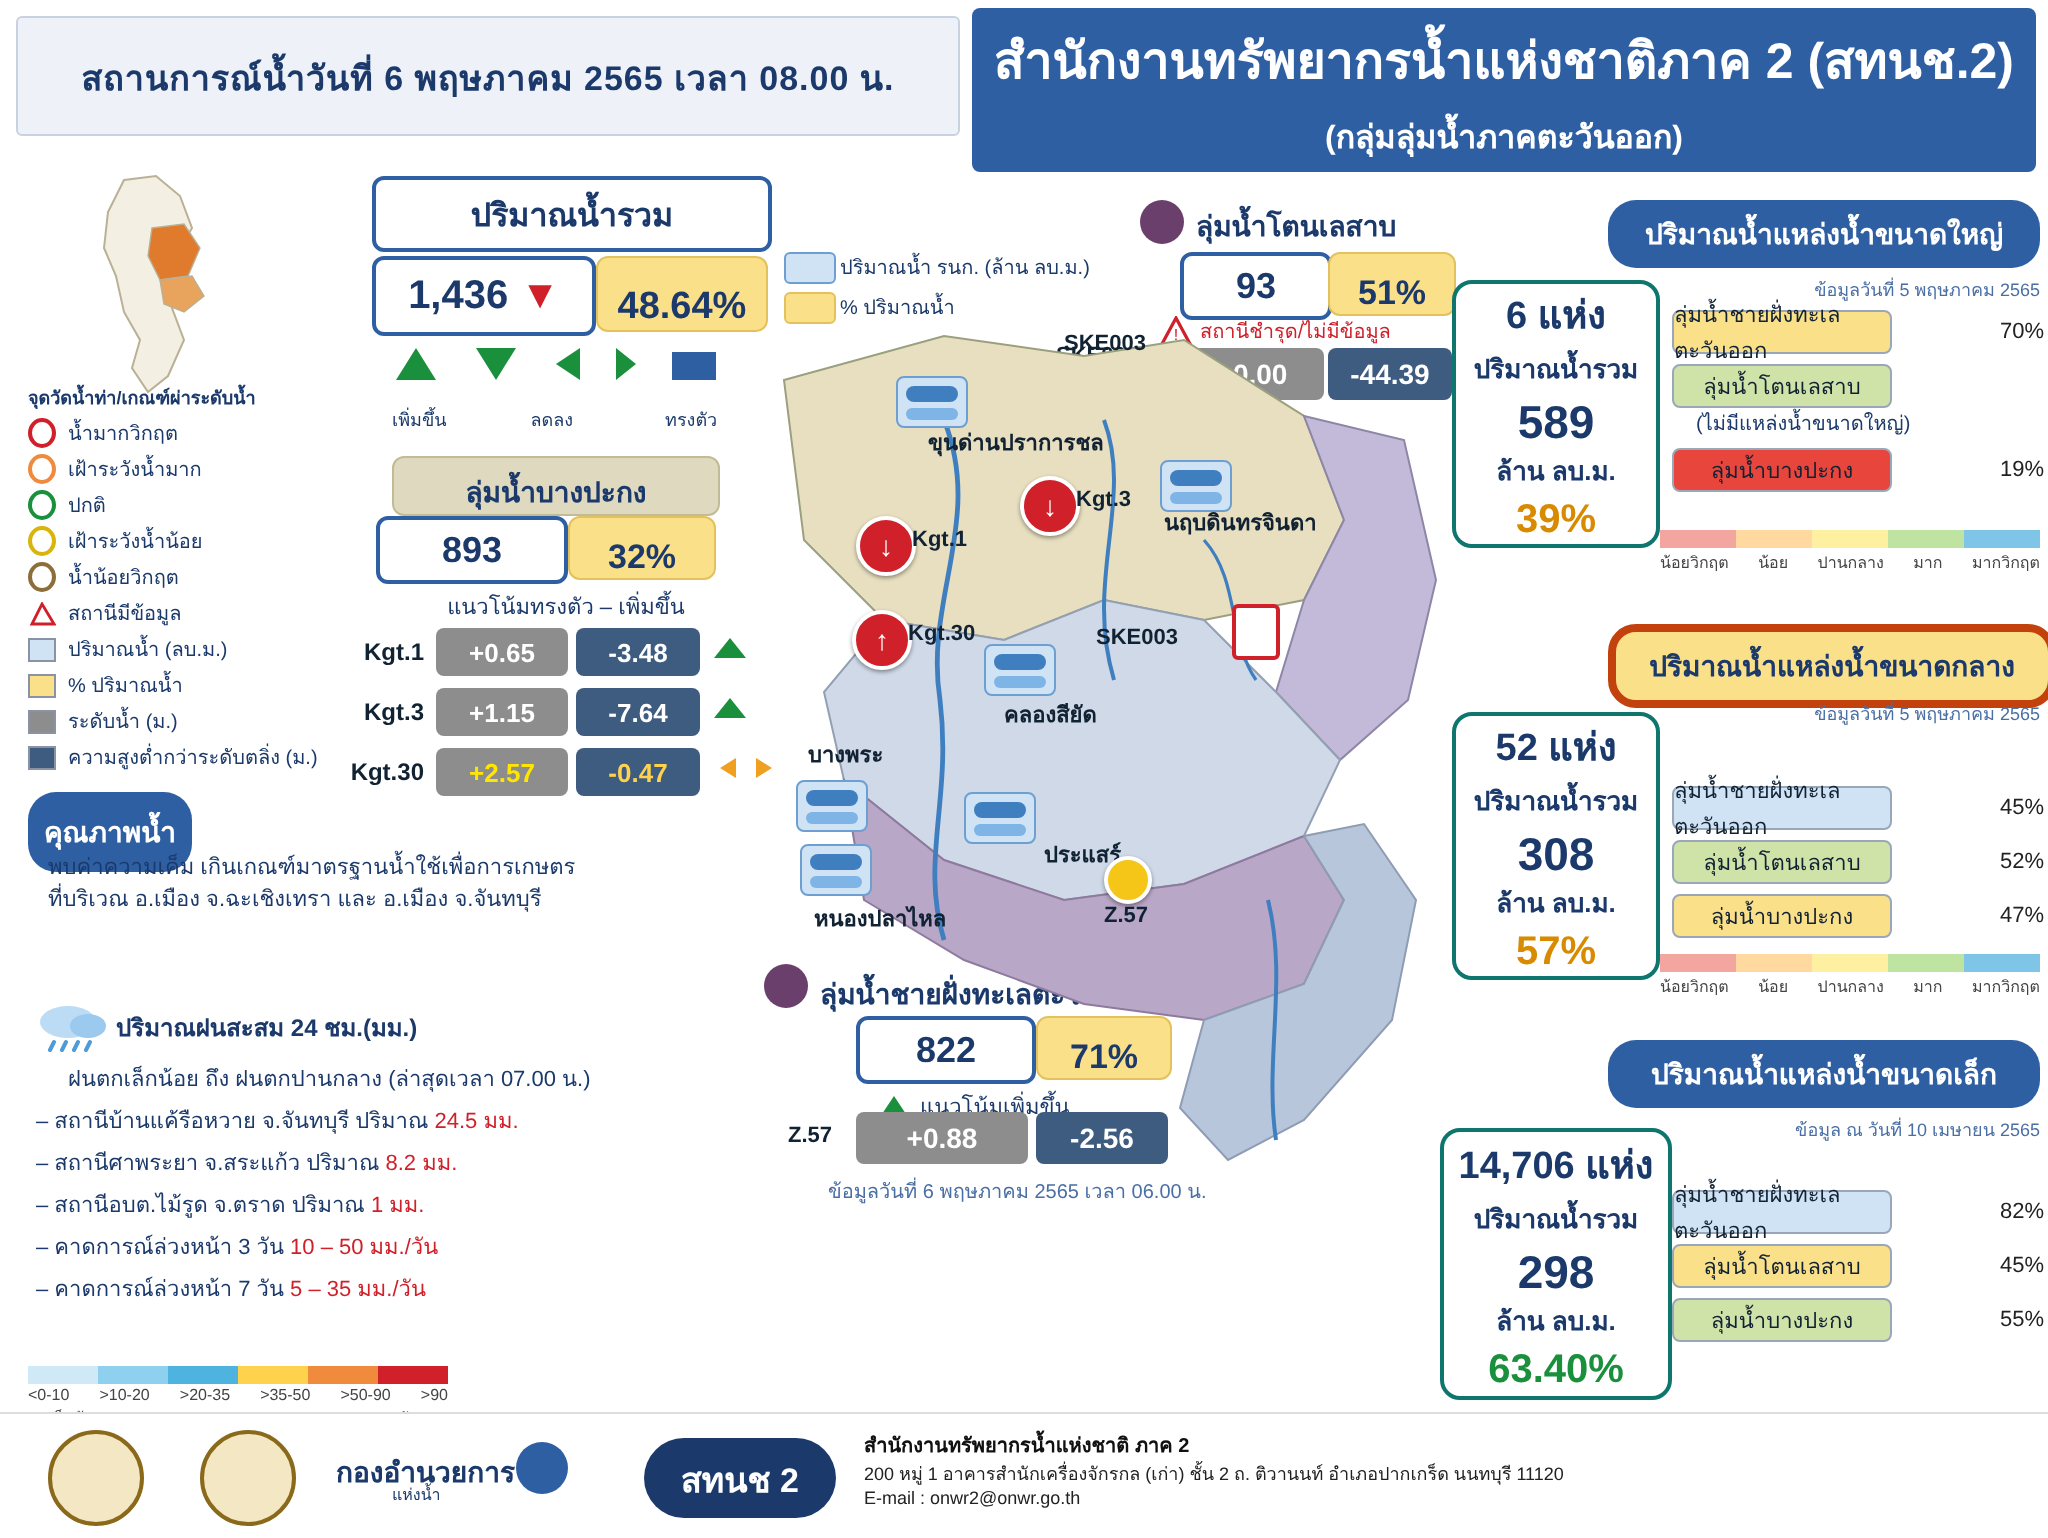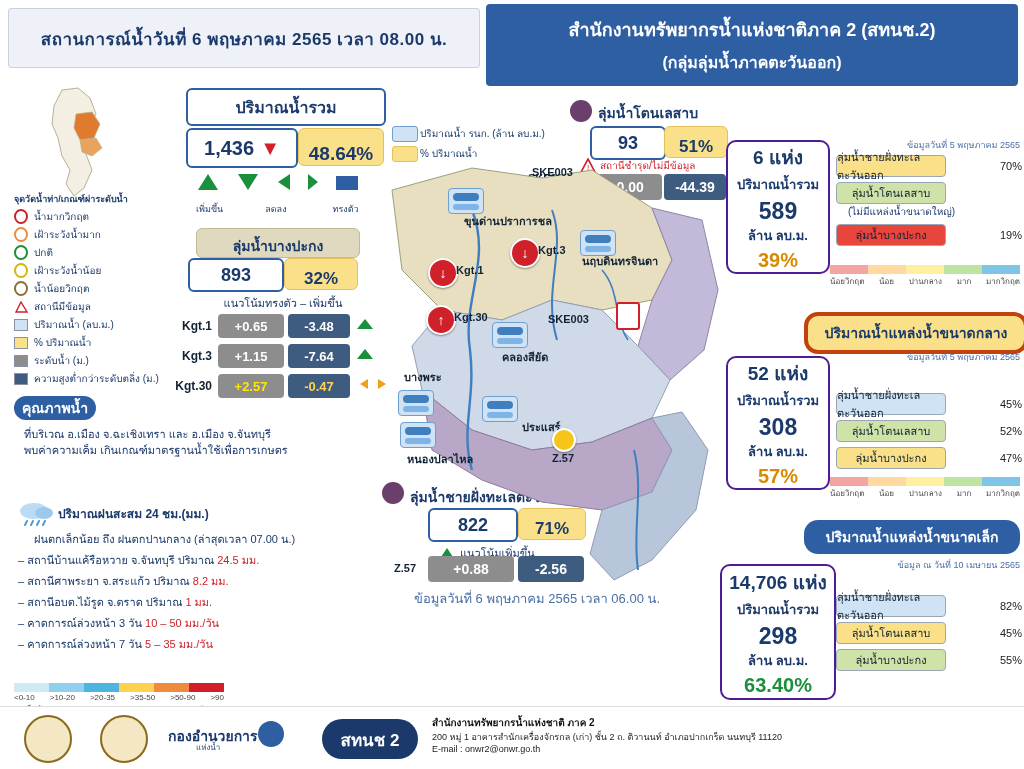--- a/index.html
+++ b/index.html
@@ -15,21 +15,21 @@
     position:absolute;left:8px;top:8px;width:470px;height:58px;
     background:#eef2f8;border:1px solid #c8d2e0;border-radius:3px;
     display:flex;align-items:center;justify-content:center;
   }
   .hdr-left span{color:#1b3a6b;font-size:17px;font-weight:bold;letter-spacing:.5px;}
   .hdr-right{
     position:absolute;left:486px;top:4px;width:532px;height:82px;
     background:#2e5fa3;border-radius:4px;color:#fff;text-align:center;
     display:flex;flex-direction:column;align-items:center;justify-content:center;
   }
-  .hdr-right .l1{font-size:18px;font-weight:bold;}
+  .hdr-right .l1{font-size:25px;font-weight:bold;}
   .hdr-right .l2{font-size:16px;font-weight:bold;margin-top:6px;}
 
   
   .panel-title{
     background:#2e5fa3;color:#fff;border-radius:14px;
     display:flex;align-items:center;justify-content:center;
     font-size:14px;font-weight:bold;text-align:center;
   }
   .yellow-title{
     background:#fbe08a;color:#1b3a6b;border-radius:14px;
@@ -48,21 +48,21 @@
   }
   .grey-box{
     background:#8d8d8d;color:#fff;border-radius:4px;
     display:flex;align-items:center;justify-content:center;font-weight:bold;
   }
   .dark-box{
     background:#3e5b80;color:#fff;border-radius:4px;
     display:flex;align-items:center;justify-content:center;font-weight:bold;
   }
   .stat-card{
-    background:#fff;border:2px solid #4c1d95;border-radius:10px;
+    background:#fff;border:2px solid #0f766e;border-radius:10px;
     display:flex;flex-direction:column;align-items:center;justify-content:center;
     color:#1b3a6b;font-weight:bold;text-align:center;
   }
   .stat-card .n{font-size:19px;}
   .stat-card .t{font-size:13px;margin-top:2px;}
   .stat-card .big{font-size:23px;margin-top:3px;}
   .stat-card .u{font-size:13px;}
   .stat-card .p{font-size:20px;color:#d88a00;margin-top:3px;}
   .stat-card .pg{font-size:20px;color:#1a8f3c;margin-top:3px;}
   .side-note{font-size:9px;color:#4a6fa5;text-align:right;}
@@ -202,26 +202,26 @@
         </div>
         <div class="leg-item">
           <span class="leg-sym">
             <span style="width: 14px; height: 10px; border: 1px solid rgb(138, 147, 163); background: rgb(62, 91, 128);"></span>
           </span>
           <span>ความสูงต่ำกว่าระดับตลิ่ง (ม.)</span>
         </div>
       </div>
   </div>
 
-  <div class="panel-title" style="position:absolute;left:14px;top:396px;width:82px;height:24px;">
+  <div class="panel-title" style="position:absolute;left:14px;top:396px;width:82px;height:40px;">
     <span>คุณภาพน้ำ</span>
   </div>
   <div style="position:absolute;left:24px;top:426px;width:300px;font-size:11px;color:#1b3a6b;line-height:16px;">
+    <div>พบค่าความเค็ม เกินเกณฑ์มาตรฐานน้ำใช้เพื่อการเกษตร</div>
     <div>ที่บริเวณ อ.เมือง จ.ฉะเชิงเทรา และ อ.เมือง จ.จันทบุรี</div>
-    <div>พบค่าความเค็ม เกินเกณฑ์มาตรฐานน้ำใช้เพื่อการเกษตร</div>
   </div>
 
   <div style="position:absolute;left:14px;top:500px;width:44px;height:26px;">
     <svg viewBox="0 0 44 26" width="44" height="26">
       <ellipse cx="20" cy="11" rx="14" ry="8" fill="#bcdcf5"></ellipse>
       <ellipse cx="30" cy="13" rx="9" ry="6" fill="#9cc9ee"></ellipse>
       <path d="M13 21 l-2 4 M19 21 l-2 4 M25 21 l-2 4 M31 21 l-2 4" stroke="#4f9bd8" stroke-width="2" stroke-linecap="round"></path>
     </svg>
   </div>
   <div style="position:absolute;left:58px;top:504px;font-size:12px;font-weight:bold;color:#1b3a6b;">ปริมาณฝนสะสม 24 ชม.(มม.)</div>
@@ -364,21 +364,21 @@
         <polygon points="9,2 17,14 1,14" fill="#1a8f3c"></polygon>
       </svg>
   </div>
   <div style="position:absolute;left:394px;top:562px;font-size:11px;font-weight:bold;color:#123;">Z.57</div>
   <div class="grey-box" style="position:absolute;left:428px;top:556px;width:86px;height:26px;font-size:14px;">
     <span>+0.88</span>
   </div>
   <div class="dark-box" style="position:absolute;left:518px;top:556px;width:66px;height:26px;font-size:14px;">
     <span>-2.56</span>
   </div>
-  <div style="position:absolute;left:414px;top:588px;font-size:13px;color:#4a6fa5;">ข้อมูลวันที่ 6 พฤษภาคม 2565 เวลา 06.00 น.</div>
+  <div style="position:absolute;left:414px;top:588px;font-size:10px;color:#4a6fa5;">ข้อมูลวันที่ 6 พฤษภาคม 2565 เวลา 06.00 น.</div>
 
   <div class="map">
     <svg viewBox="0 0 380 480" preserveAspectRatio="none">
 
       <path d="M40 40 L120 18 L190 28 L240 20 L300 58 L320 110 L300 150 L250 160 L200 150 L150 170 L90 160 L50 120 Z" fill="#e8dfc0" stroke="#9aa07e" stroke-width="1"></path>
 
       <path d="M300 58 L350 70 L366 140 L352 200 L318 230 L286 196 L300 150 L320 110 Z" fill="#c2bad8" stroke="#8e86a6" stroke-width="1"></path>
 
       <path d="M90 160 L150 170 L200 150 L250 160 L286 196 L318 230 L300 268 L240 292 L180 300 L120 280 L70 240 L60 196 Z" fill="#cfd9e8" stroke="#93a0b4" stroke-width="1"></path>
 
@@ -418,20 +418,23 @@
     <div class="wicon" style="left:140px;top:172px;"></div>
     <div class="wicon" style="left:46px;top:240px;"></div>
     <div class="wicon" style="left:130px;top:246px;"></div>
     <div class="wicon" style="left:48px;top:272px;"></div>
     
     <div style="position:absolute;left:200px;top:278px;width:20px;height:20px;border-radius:50%;background:#f5c518;border:2px solid #fff;box-shadow:0 1px 2px rgba(0,0,0,.4);"></div>
     
     <div style="position:absolute;left:264px;top:152px;width:20px;height:24px;background:#fff;border:2px solid #d0202a;border-radius:3px;"></div>
   </div>
 
+  <div class="panel-title" style="position:absolute;left:804px;top:100px;width:216px;height:34px;">
+    <span>ปริมาณน้ำแหล่งน้ำขนาดใหญ่</span>
+  </div>
   <div class="side-note" style="position:absolute;left:804px;top:138px;width:216px;">ข้อมูลวันที่ 5 พฤษภาคม 2565</div>
   <div class="stat-card" style="position:absolute;left:726px;top:140px;width:100px;height:130px;">
     <div class="n">6 แห่ง</div>
     <div class="t">ปริมาณน้ำรวม</div>
     <div class="big">589</div>
     <div class="u">ล้าน ลบ.ม.</div>
     <div class="p">39%</div>
   </div>
   <div id="large-rows" style="position:absolute;left:836px;top:150px;width:186px;">
       <div class="legend-row">

